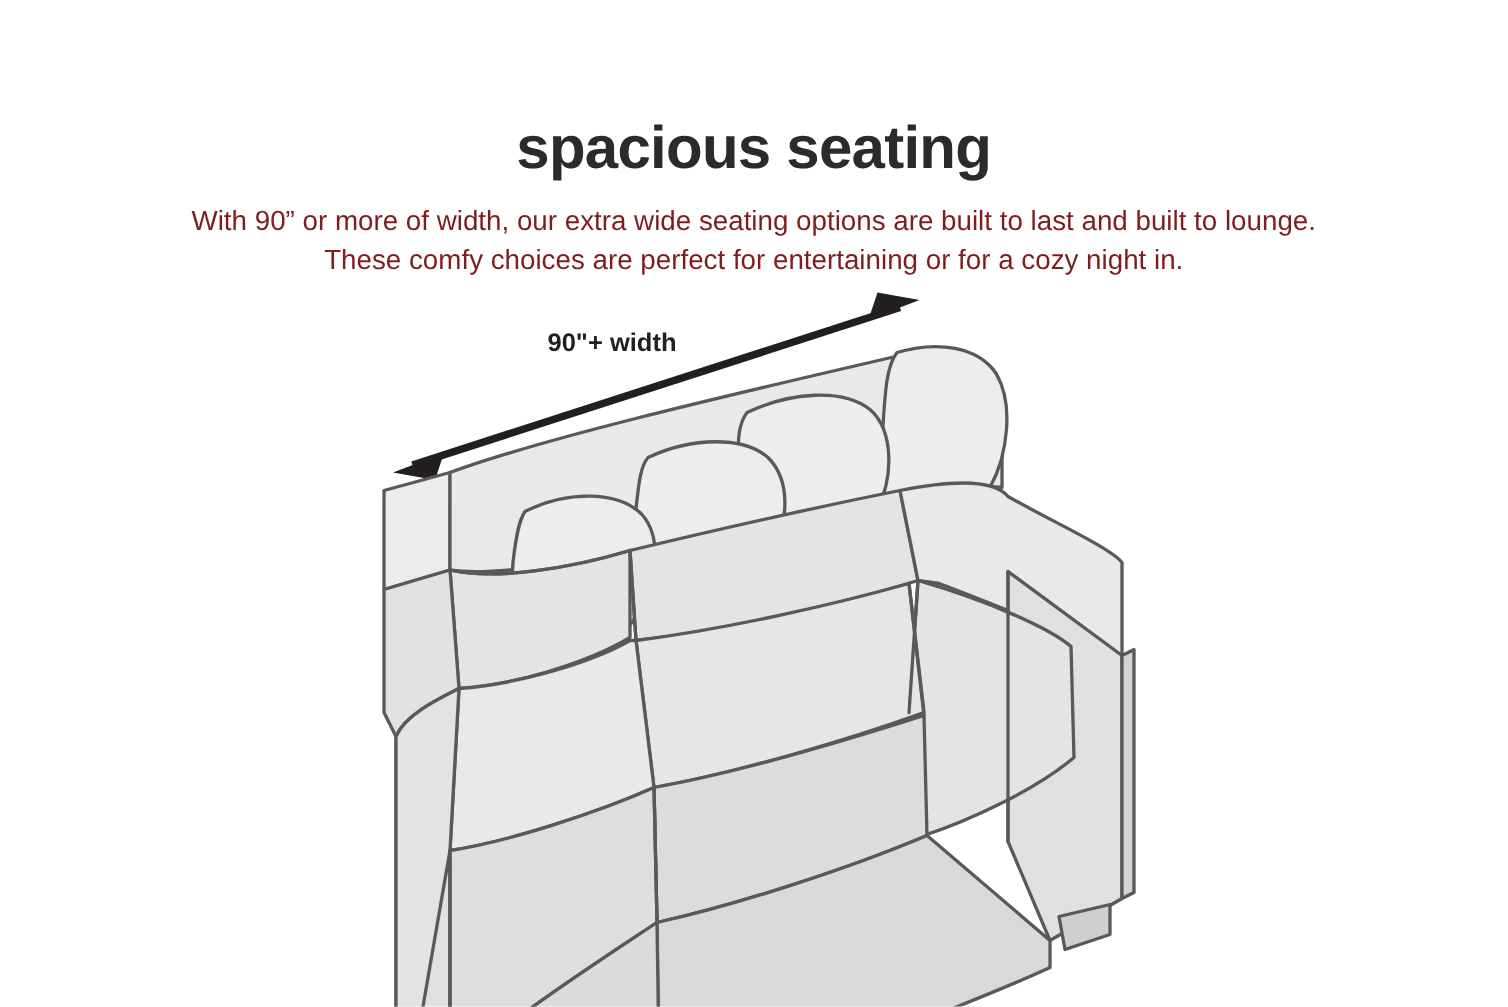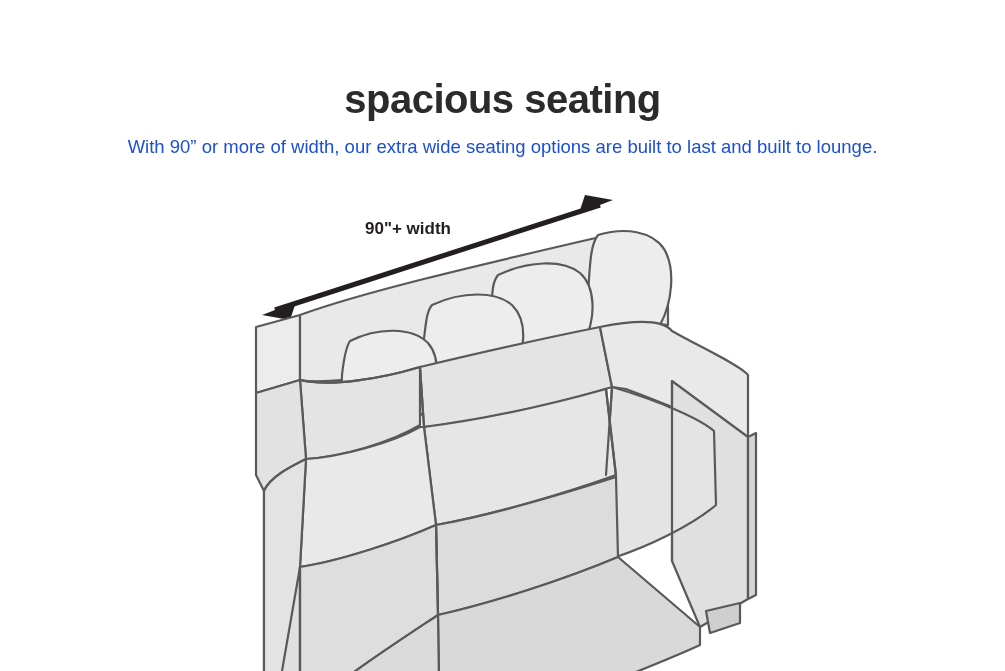--- a/index.html
+++ b/index.html
@@ -33,21 +33,21 @@
     line-height: 1.1;
   }
   .subcopy {
     position: absolute;
     top: 115px;
     left: 0;
     width: 1005px;
     text-align: center;
     font-size: 18.5px;
     font-weight: normal;
-    color: #1d4ed8;
+    color: #7f1d1d;
     line-height: 1.45;
   }
   .subcopy .line {
     display: block;
   }
   .diagram {
     position: absolute;
     top: 175px;
     left: 0;
     width: 1005px;
@@ -68,20 +68,21 @@
 </style>
 </head>
 <body>
 
 <div class="page">
 
   <h1 class="headline">spacious seating</h1>
 
   <p class="subcopy">
     <span class="line">With 90” or more of width, our extra wide seating options are built to last and built to lounge.</span>
+    <span class="line">These comfy choices are perfect for entertaining or for a cozy night in.</span>
   </p>
 
   <div class="diagram">
 
     <div class="dim-label">90"+ width</div>
 
     <svg width="1005" height="496" viewBox="0 0 1005 496" aria-hidden="true">
 
       <g>
         <line x1="275" y1="135" x2="600" y2="30" stroke="#231f20" stroke-width="5"></line>

